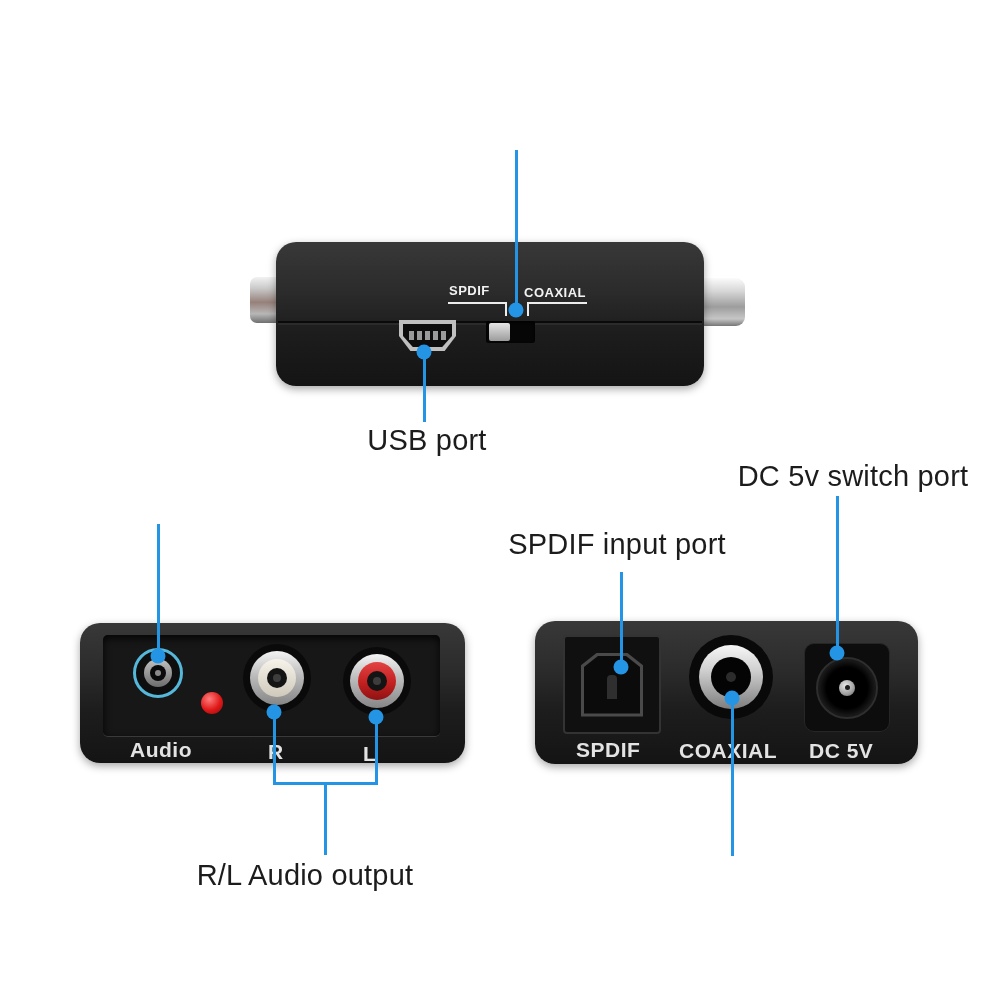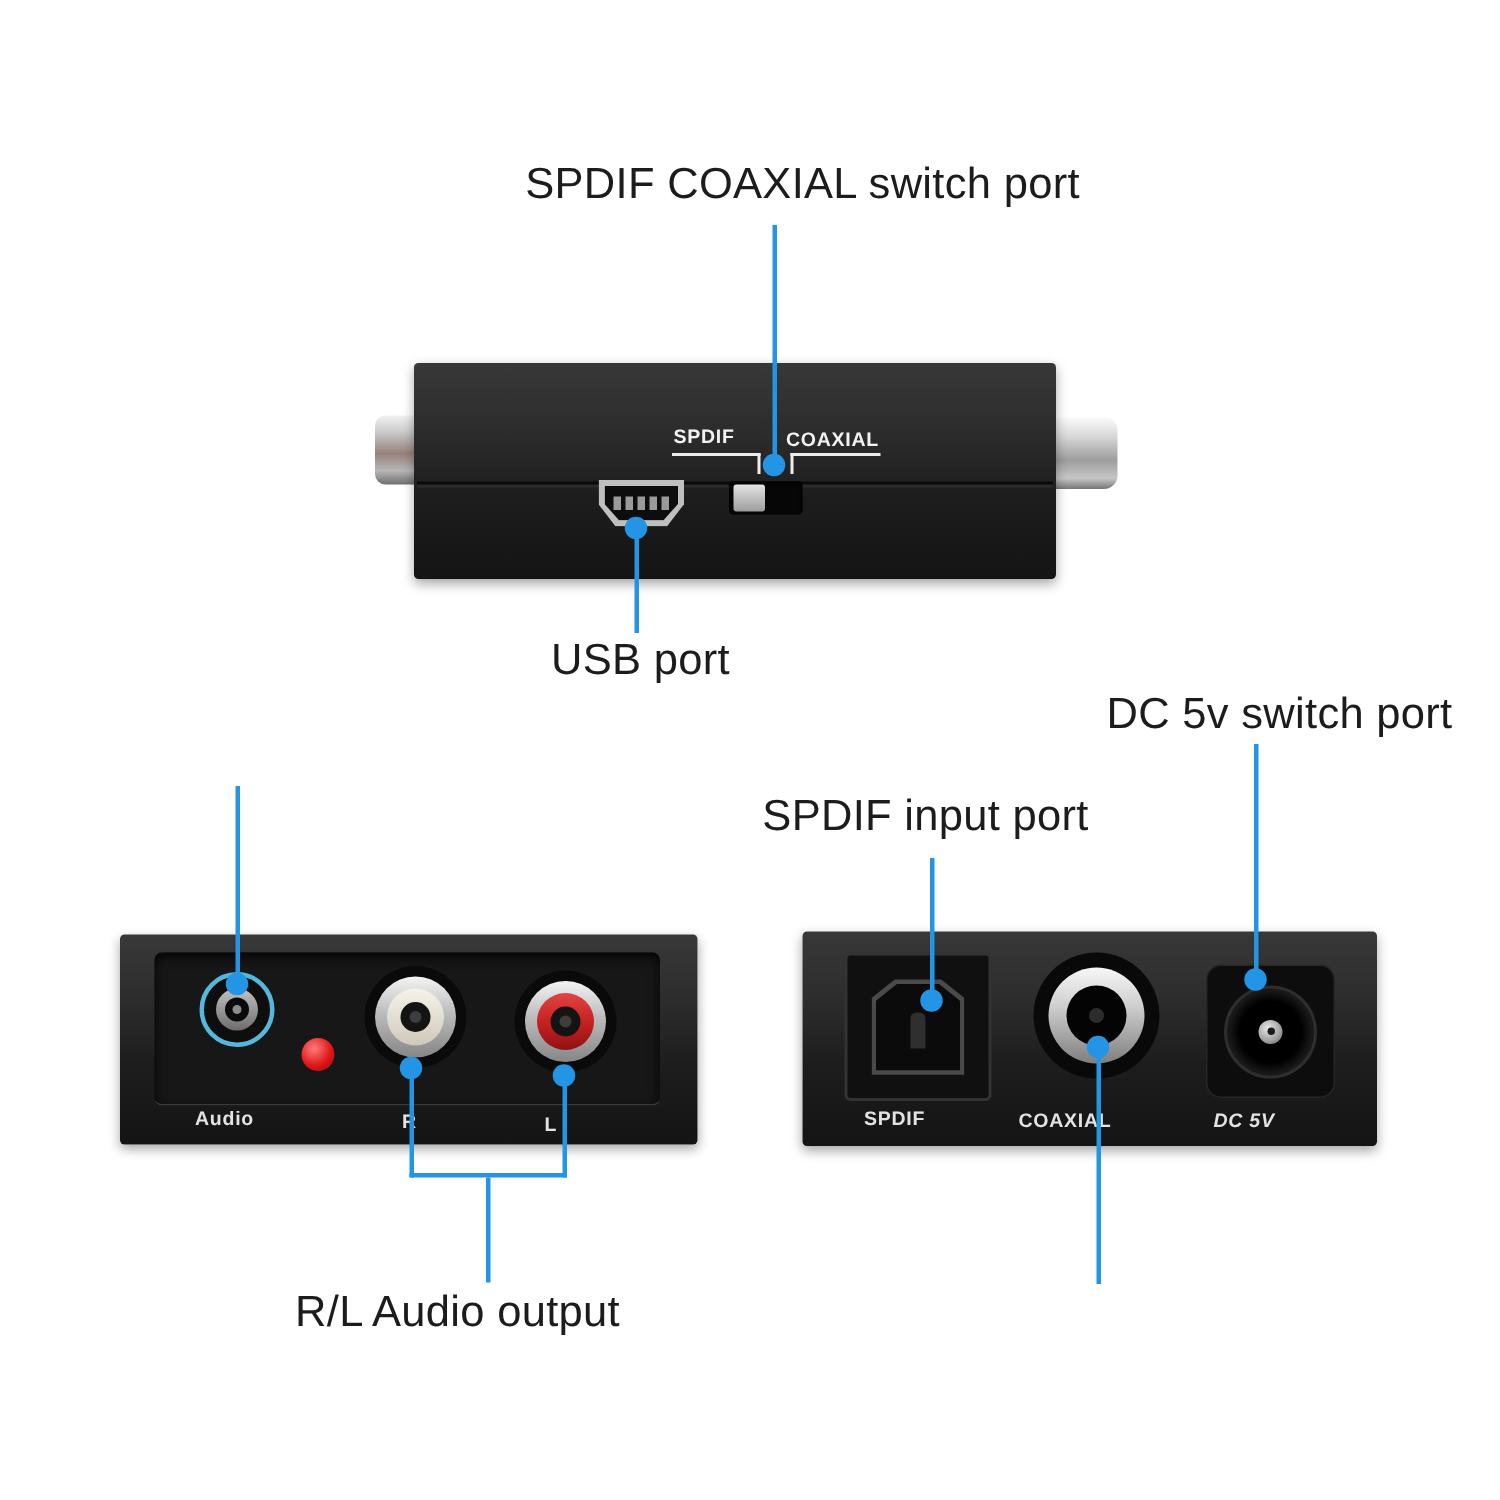--- a/index.html
+++ b/index.html
@@ -15,26 +15,26 @@
 
   
   .callout-label{position:absolute;color:#1c1c1c;font-size:29px;line-height:1.1;
     white-space:nowrap;transform:translateX(-50%);letter-spacing:0.2px;}
   .callout-line{position:absolute;width:3px;background:var(--annotation-blue);}
   .callout-line.h{height:3px;}
   .callout-dot{position:absolute;width:15px;height:15px;border-radius:50%;
     background:var(--annotation-blue);transform:translate(-50%,-50%);}
 
   
-  .device{position:absolute;border-radius:3px;
+  .device{position:absolute;border-radius:20px;
     background:linear-gradient(180deg,#383838 0%,#2b2b2b 35%,#1d1d1d 62%,#141414 100%);
     box-shadow:0 3px 8px rgba(0,0,0,0.35);}
   .panel{position:absolute;background:#171717;border-radius:5px;
     box-shadow:inset 0 3px 8px rgba(0,0,0,0.85);border-bottom:1px solid #3a3a3a;}
-  .dev-label{position:absolute;color:#e3e3e3;font-size:13px;font-weight:600;
+  .dev-label{position:absolute;color:#e3e3e3;font-size:21px;font-weight:600;
     letter-spacing:0.5px;white-space:nowrap;}
 
   
   .seam{position:absolute;left:2px;right:2px;height:2px;background:#0a0a0a;
     box-shadow:0 2px 1px rgba(255,255,255,0.06);}
   .side-jack{position:absolute;}
   .side-jack.left{background:linear-gradient(180deg,#f2f2f2,#c9c9c9 25%,#96817a 55%,#b7b7b7 80%,#6f6f6f);
     border-radius:7px 0 0 7px;}
   .side-jack.right{background:linear-gradient(180deg,#fbfbfb,#d6d6d6 28%,#9d9d9d 60%,#c6c6c6 85%,#767676);
     border-radius:0 9px 9px 0;}
@@ -181,24 +181,23 @@
     <div class="dc-body" style="left:269px;top:22px;width:84px;height:87px;">
       <div class="circle dc-opening">
         <div class="circle dc-pin">
           <div class="circle dc-pin-hole"></div>
         </div>
       </div>
     </div>
 
     <div class="dev-label" style="left:41px;top:117px;">SPDIF</div>
     <div class="dev-label" style="left:144px;top:118px;">COAXIAL</div>
-    <div class="dev-label" style="left:274px;top:118px;font-style:italic;">DC 5V</div>
+    <div class="dev-label" style="left:274px;top:118px;">DC 5V</div>
   </div>
 
-  <div class="callout-label" style="left:535px;top:108px;">SPDIF COAXIAL switch port</div>
   <div class="callout-label" style="left:427px;top:425px;">USB port</div>
   <div class="callout-label" style="left:617px;top:529px;">SPDIF input port</div>
   <div class="callout-label" style="left:853px;top:461px;">DC 5v switch port</div>
   <div class="callout-label" style="left:305px;top:860px;">R/L Audio output</div>
 
   <div class="callout-line" style="left:515px;top:150px;height:160px;"></div>
   <div class="callout-line" style="left:423px;top:352px;height:70px;"></div>
   <div class="callout-line" style="left:157px;top:524px;height:132px;"></div>
   <div class="callout-line" style="left:620px;top:572px;height:95px;"></div>
   <div class="callout-line" style="left:836px;top:496px;height:157px;"></div>

